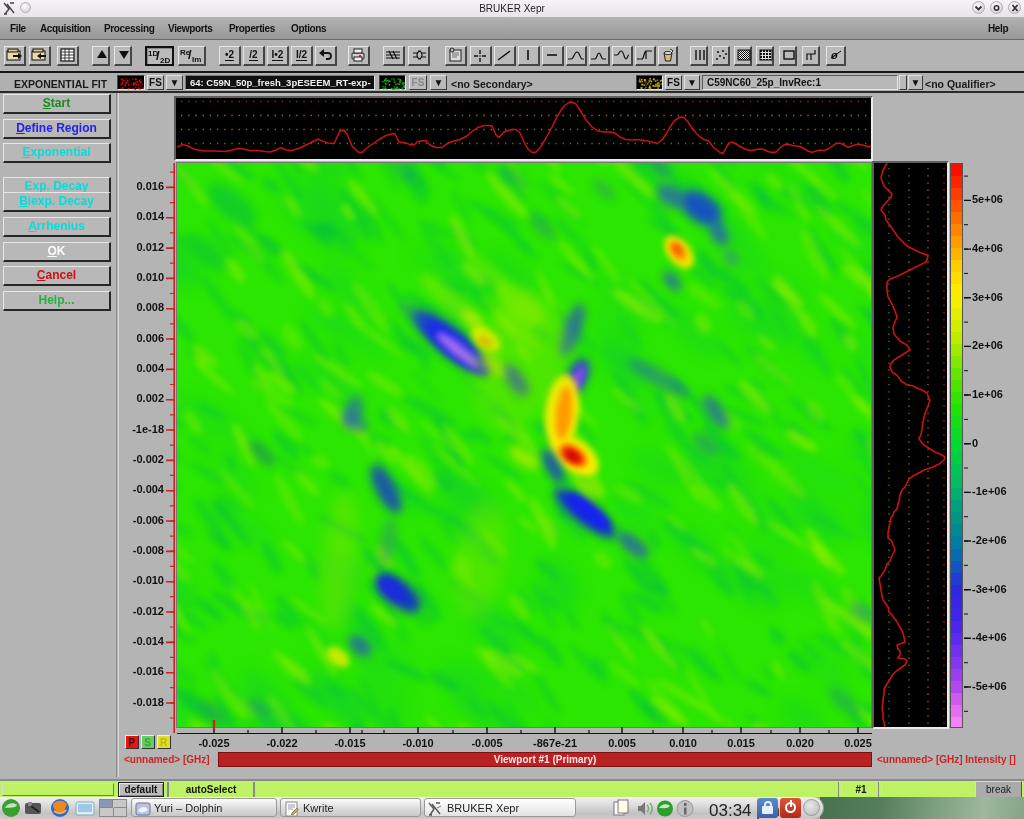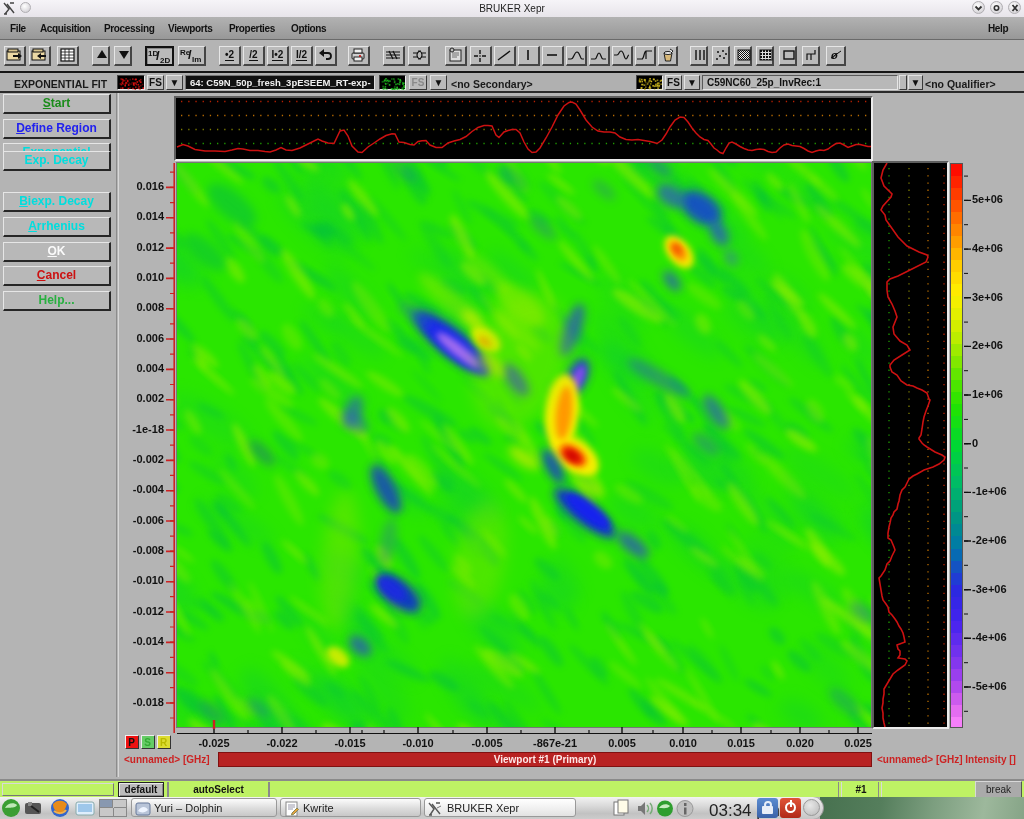--- a/index.html
+++ b/index.html
@@ -469,21 +469,21 @@
     <div class="selbtn" style="left:665px;width:17px">FS</div>
     <div class="selbtn" style="left:684px;width:16px">▼</div>
     <div class="greyfield" style="left:702px;width:196px">C59NC60_25p_InvRec:1</div>
     <div class="selbtn" style="left:899px;width:8px"></div>
     <div class="selbtn" style="left:908px;width:15px">▼</div>
     <span class="lbl" style="left:925px">&lt;no Qualifier&gt;</span>
   </div>
 <div class="pbtn" style="top:94.0px;color:#1a8c1a"><span style="text-decoration:underline">S</span>tart</div>
 <div class="pbtn" style="top:118.6px;color:#2222ee"><span style="text-decoration:underline">D</span>efine Region</div>
 <div class="pbtn" style="top:143.2px;color:#00dede"><span style="text-decoration:underline">E</span>xponential</div>
-<div class="pbtn" style="top:151px;color:#00dede">Exp. Decay</div>
+<div class="pbtn" style="top:177px;color:#00dede">Exp. Decay</div>
 <div class="pbtn" style="top:192.4px;color:#00dede"><span style="text-decoration:underline">B</span>iexp. Decay</div>
 <div class="pbtn" style="top:217.0px;color:#00dede"><span style="text-decoration:underline">A</span>rrhenius</div>
 <div class="pbtn" style="top:241.6px;color:#fafafa"><span style="text-decoration:underline">O</span>K</div>
 <div class="pbtn" style="top:266.2px;color:#cc1111"><span style="text-decoration:underline">C</span>ancel</div>
 <div class="pbtn" style="top:290.8px;color:#28b040">Help...</div>
 <div class="abs" style="left:116px;top:93px;width:3px;height:684px;border-left:1px solid #8c8c8c;border-right:1px solid #d8d8d8"></div>
 <div class="abs" style="left:174px;top:96px;width:699px;height:65px;border-top:2px solid #5e5e5e;border-left:2px solid #5e5e5e;border-bottom:2px solid #ececec;border-right:2px solid #ececec;background:#000"><svg width="695" height="61" viewBox="0 0 695 61">
       <path d="M5.0 3.5 h1.3M12.2 3.5 h1.3M19.4 3.5 h1.3M26.6 3.5 h1.3M33.8 3.5 h1.3M41.0 3.5 h1.3M48.2 3.5 h1.3M55.4 3.5 h1.3M62.6 3.5 h1.3M69.8 3.5 h1.3M77.0 3.5 h1.3M84.2 3.5 h1.3M91.4 3.5 h1.3M98.6 3.5 h1.3M105.8 3.5 h1.3M113.0 3.5 h1.3M120.2 3.5 h1.3M127.4 3.5 h1.3M134.6 3.5 h1.3M141.8 3.5 h1.3M149.0 3.5 h1.3M156.2 3.5 h1.3M163.4 3.5 h1.3M170.6 3.5 h1.3M177.8 3.5 h1.3M185.0 3.5 h1.3M192.2 3.5 h1.3M199.4 3.5 h1.3M206.6 3.5 h1.3M213.8 3.5 h1.3M221.0 3.5 h1.3M228.2 3.5 h1.3M235.4 3.5 h1.3M242.6 3.5 h1.3M249.8 3.5 h1.3M257.0 3.5 h1.3M264.2 3.5 h1.3M271.4 3.5 h1.3M278.6 3.5 h1.3M285.8 3.5 h1.3M293.0 3.5 h1.3M300.2 3.5 h1.3M307.4 3.5 h1.3M314.6 3.5 h1.3M321.8 3.5 h1.3M329.0 3.5 h1.3M336.2 3.5 h1.3M343.4 3.5 h1.3M350.6 3.5 h1.3M357.8 3.5 h1.3M365.0 3.5 h1.3M372.2 3.5 h1.3M379.4 3.5 h1.3M386.6 3.5 h1.3M393.8 3.5 h1.3M401.0 3.5 h1.3M408.2 3.5 h1.3M415.4 3.5 h1.3M422.6 3.5 h1.3M429.8 3.5 h1.3M437.0 3.5 h1.3M444.2 3.5 h1.3M451.4 3.5 h1.3M458.6 3.5 h1.3M465.8 3.5 h1.3M473.0 3.5 h1.3M480.2 3.5 h1.3M487.4 3.5 h1.3M494.6 3.5 h1.3M501.8 3.5 h1.3M509.0 3.5 h1.3M516.2 3.5 h1.3M523.4 3.5 h1.3M530.6 3.5 h1.3M537.8 3.5 h1.3M545.0 3.5 h1.3M552.2 3.5 h1.3M559.4 3.5 h1.3M566.6 3.5 h1.3M573.8 3.5 h1.3M581.0 3.5 h1.3M588.2 3.5 h1.3M595.4 3.5 h1.3M602.6 3.5 h1.3M609.8 3.5 h1.3M617.0 3.5 h1.3M624.2 3.5 h1.3M631.4 3.5 h1.3M638.6 3.5 h1.3M645.8 3.5 h1.3M653.0 3.5 h1.3M660.2 3.5 h1.3M667.4 3.5 h1.3M674.6 3.5 h1.3M681.8 3.5 h1.3M689.0 3.5 h1.3" stroke="#cc2200" stroke-width="1.3" fill="none" opacity="0.9"></path>
       <path d="M5.0 17.5 h1.3M12.2 17.5 h1.3M19.4 17.5 h1.3M26.6 17.5 h1.3M33.8 17.5 h1.3M41.0 17.5 h1.3M48.2 17.5 h1.3M55.4 17.5 h1.3M62.6 17.5 h1.3M69.8 17.5 h1.3M77.0 17.5 h1.3M84.2 17.5 h1.3M91.4 17.5 h1.3M98.6 17.5 h1.3M105.8 17.5 h1.3M113.0 17.5 h1.3M120.2 17.5 h1.3M127.4 17.5 h1.3M134.6 17.5 h1.3M141.8 17.5 h1.3M149.0 17.5 h1.3M156.2 17.5 h1.3M163.4 17.5 h1.3M170.6 17.5 h1.3M177.8 17.5 h1.3M185.0 17.5 h1.3M192.2 17.5 h1.3M199.4 17.5 h1.3M206.6 17.5 h1.3M213.8 17.5 h1.3M221.0 17.5 h1.3M228.2 17.5 h1.3M235.4 17.5 h1.3M242.6 17.5 h1.3M249.8 17.5 h1.3M257.0 17.5 h1.3M264.2 17.5 h1.3M271.4 17.5 h1.3M278.6 17.5 h1.3M285.8 17.5 h1.3M293.0 17.5 h1.3M300.2 17.5 h1.3M307.4 17.5 h1.3M314.6 17.5 h1.3M321.8 17.5 h1.3M329.0 17.5 h1.3M336.2 17.5 h1.3M343.4 17.5 h1.3M350.6 17.5 h1.3M357.8 17.5 h1.3M365.0 17.5 h1.3M372.2 17.5 h1.3M379.4 17.5 h1.3M386.6 17.5 h1.3M393.8 17.5 h1.3M401.0 17.5 h1.3M408.2 17.5 h1.3M415.4 17.5 h1.3M422.6 17.5 h1.3M429.8 17.5 h1.3M437.0 17.5 h1.3M444.2 17.5 h1.3M451.4 17.5 h1.3M458.6 17.5 h1.3M465.8 17.5 h1.3M473.0 17.5 h1.3M480.2 17.5 h1.3M487.4 17.5 h1.3M494.6 17.5 h1.3M501.8 17.5 h1.3M509.0 17.5 h1.3M516.2 17.5 h1.3M523.4 17.5 h1.3M530.6 17.5 h1.3M537.8 17.5 h1.3M545.0 17.5 h1.3M552.2 17.5 h1.3M559.4 17.5 h1.3M566.6 17.5 h1.3M573.8 17.5 h1.3M581.0 17.5 h1.3M588.2 17.5 h1.3M595.4 17.5 h1.3M602.6 17.5 h1.3M609.8 17.5 h1.3M617.0 17.5 h1.3M624.2 17.5 h1.3M631.4 17.5 h1.3M638.6 17.5 h1.3M645.8 17.5 h1.3M653.0 17.5 h1.3M660.2 17.5 h1.3M667.4 17.5 h1.3M674.6 17.5 h1.3M681.8 17.5 h1.3M689.0 17.5 h1.3" stroke="#cc7700" stroke-width="1.3" fill="none" opacity="0.9"></path>
       <path d="M5.0 31.5 h1.3M12.2 31.5 h1.3M19.4 31.5 h1.3M26.6 31.5 h1.3M33.8 31.5 h1.3M41.0 31.5 h1.3M48.2 31.5 h1.3M55.4 31.5 h1.3M62.6 31.5 h1.3M69.8 31.5 h1.3M77.0 31.5 h1.3M84.2 31.5 h1.3M91.4 31.5 h1.3M98.6 31.5 h1.3M105.8 31.5 h1.3M113.0 31.5 h1.3M120.2 31.5 h1.3M127.4 31.5 h1.3M134.6 31.5 h1.3M141.8 31.5 h1.3M149.0 31.5 h1.3M156.2 31.5 h1.3M163.4 31.5 h1.3M170.6 31.5 h1.3M177.8 31.5 h1.3M185.0 31.5 h1.3M192.2 31.5 h1.3M199.4 31.5 h1.3M206.6 31.5 h1.3M213.8 31.5 h1.3M221.0 31.5 h1.3M228.2 31.5 h1.3M235.4 31.5 h1.3M242.6 31.5 h1.3M249.8 31.5 h1.3M257.0 31.5 h1.3M264.2 31.5 h1.3M271.4 31.5 h1.3M278.6 31.5 h1.3M285.8 31.5 h1.3M293.0 31.5 h1.3M300.2 31.5 h1.3M307.4 31.5 h1.3M314.6 31.5 h1.3M321.8 31.5 h1.3M329.0 31.5 h1.3M336.2 31.5 h1.3M343.4 31.5 h1.3M350.6 31.5 h1.3M357.8 31.5 h1.3M365.0 31.5 h1.3M372.2 31.5 h1.3M379.4 31.5 h1.3M386.6 31.5 h1.3M393.8 31.5 h1.3M401.0 31.5 h1.3M408.2 31.5 h1.3M415.4 31.5 h1.3M422.6 31.5 h1.3M429.8 31.5 h1.3M437.0 31.5 h1.3M444.2 31.5 h1.3M451.4 31.5 h1.3M458.6 31.5 h1.3M465.8 31.5 h1.3M473.0 31.5 h1.3M480.2 31.5 h1.3M487.4 31.5 h1.3M494.6 31.5 h1.3M501.8 31.5 h1.3M509.0 31.5 h1.3M516.2 31.5 h1.3M523.4 31.5 h1.3M530.6 31.5 h1.3M537.8 31.5 h1.3M545.0 31.5 h1.3M552.2 31.5 h1.3M559.4 31.5 h1.3M566.6 31.5 h1.3M573.8 31.5 h1.3M581.0 31.5 h1.3M588.2 31.5 h1.3M595.4 31.5 h1.3M602.6 31.5 h1.3M609.8 31.5 h1.3M617.0 31.5 h1.3M624.2 31.5 h1.3M631.4 31.5 h1.3M638.6 31.5 h1.3M645.8 31.5 h1.3M653.0 31.5 h1.3M660.2 31.5 h1.3M667.4 31.5 h1.3M674.6 31.5 h1.3M681.8 31.5 h1.3M689.0 31.5 h1.3" stroke="#8a8a00" stroke-width="1.3" fill="none" opacity="0.9"></path>
@@ -1229,21 +1229,21 @@
 <div class="clab" style="left:972px;top:680.0px">-5e+06</div>
 <div class="abs" style="left:124.5px;top:735px;width:14px;height:14px;background:#ee1111;border-top:1px solid #eee;border-left:1px solid #eee;border-bottom:1px solid #333;border-right:1px solid #333;font-weight:bold;font-size:10px;text-align:center;line-height:13px;color:#111">P</div>
 <div class="abs" style="left:140.5px;top:735px;width:14px;height:14px;background:#66cc66;border-top:1px solid #eee;border-left:1px solid #eee;border-bottom:1px solid #333;border-right:1px solid #333;font-weight:bold;font-size:10px;text-align:center;line-height:13px;color:#33aa33">S</div>
 <div class="abs" style="left:156.5px;top:735px;width:14px;height:14px;background:#dddd33;border-top:1px solid #eee;border-left:1px solid #eee;border-bottom:1px solid #333;border-right:1px solid #333;font-weight:bold;font-size:10px;text-align:center;line-height:13px;color:#bbbb00">R</div>
 <div class="abs" style="left:124px;top:754px;font-weight:bold;font-size:10px;color:#cc2222;white-space:nowrap">&lt;unnamed&gt; [GHz]</div>
 <div class="abs" style="left:218px;top:752px;width:654px;height:15px;background:#b82222;border:1px solid #801010;color:#ffe8e8;font-weight:bold;font-size:10px;text-align:center;line-height:13px">Viewport #1 (Primary)</div>
 <div class="abs" style="left:877px;top:754px;font-weight:bold;font-size:10px;color:#cc2222;white-space:nowrap">&lt;unnamed&gt; [GHz] Intensity []</div>
 <div id="statusbar">
     <div class="abs" style="left:2px;top:2px;width:112px;height:13px;border-top:1px solid #d8d8d8;border-left:1px solid #d8d8d8;border-bottom:1px solid #777;border-right:1px solid #777"></div>
     <div class="abs" style="left:118px;top:1px;width:46px;height:15px;background:#bcbcbc;border:1px solid #222;box-shadow:inset 1px 1px 0 #e8e8e8, inset -1px -1px 0 #888;font-weight:bold;font-size:10px;text-align:center;line-height:14px;color:#111">default</div>
-    <div class="abs" style="left:167px;top:1px;width:103px;height:15px;border-left:2px solid #8a8a8a;border-right:2px solid #8a8a8a;font-weight:bold;font-size:10px;text-align:center;line-height:15px;color:#111">autoSelect</div>
+    <div class="abs" style="left:167px;top:1px;width:88px;height:15px;border-left:2px solid #8a8a8a;border-right:2px solid #8a8a8a;font-weight:bold;font-size:10px;text-align:center;line-height:15px;color:#111">autoSelect</div>
     <div class="abs" style="left:838px;top:1px;width:4px;height:15px;border-left:1px solid #8a8a8a;border-right:1px solid #d8d8d8"></div>
     <div class="abs" style="left:846px;top:1px;width:30px;height:15px;font-weight:bold;font-size:10px;text-align:center;line-height:15px;color:#111">#1</div>
     <div class="abs" style="left:878px;top:1px;width:4px;height:15px;border-left:1px solid #8a8a8a;border-right:1px solid #d8d8d8"></div>
     <div class="abs" style="left:975px;top:0px;width:47px;height:17px;background:#aaaaaa;border-top:1px solid #d8d8d8;border-left:1px solid #d8d8d8;border-bottom:1px solid #555;border-right:1px solid #555;font-size:10px;text-align:center;line-height:15px;color:#222">break</div>
   </div>
 <div id="taskbar">
     <div class="abs" style="left:820px;top:0;width:204px;height:22px;background:linear-gradient(100deg,#47714f 0%,#557e5c 30%,#7c9e7f 55%,#9db89c 80%,#86a487 100%)"></div>
     <div class="abs" style="left:0;top:0;width:812px;height:22px;background:linear-gradient(#f2f2f2,#dadada 40%,#c2c2c2 75%,#cccccc)"></div>
     <div class="abs" style="left:800px;top:0;width:24px;height:22px;border-radius:0 11px 11px 0;background:linear-gradient(#eee,#c6c6c6);border-right:1px solid #999"></div>
     <div class="abs" style="left:803px;top:2px;width:17px;height:17px;border-radius:50%;background:radial-gradient(circle at 40% 35%,#e8e8e8,#b8b8b8);border:1px solid #999"></div>

